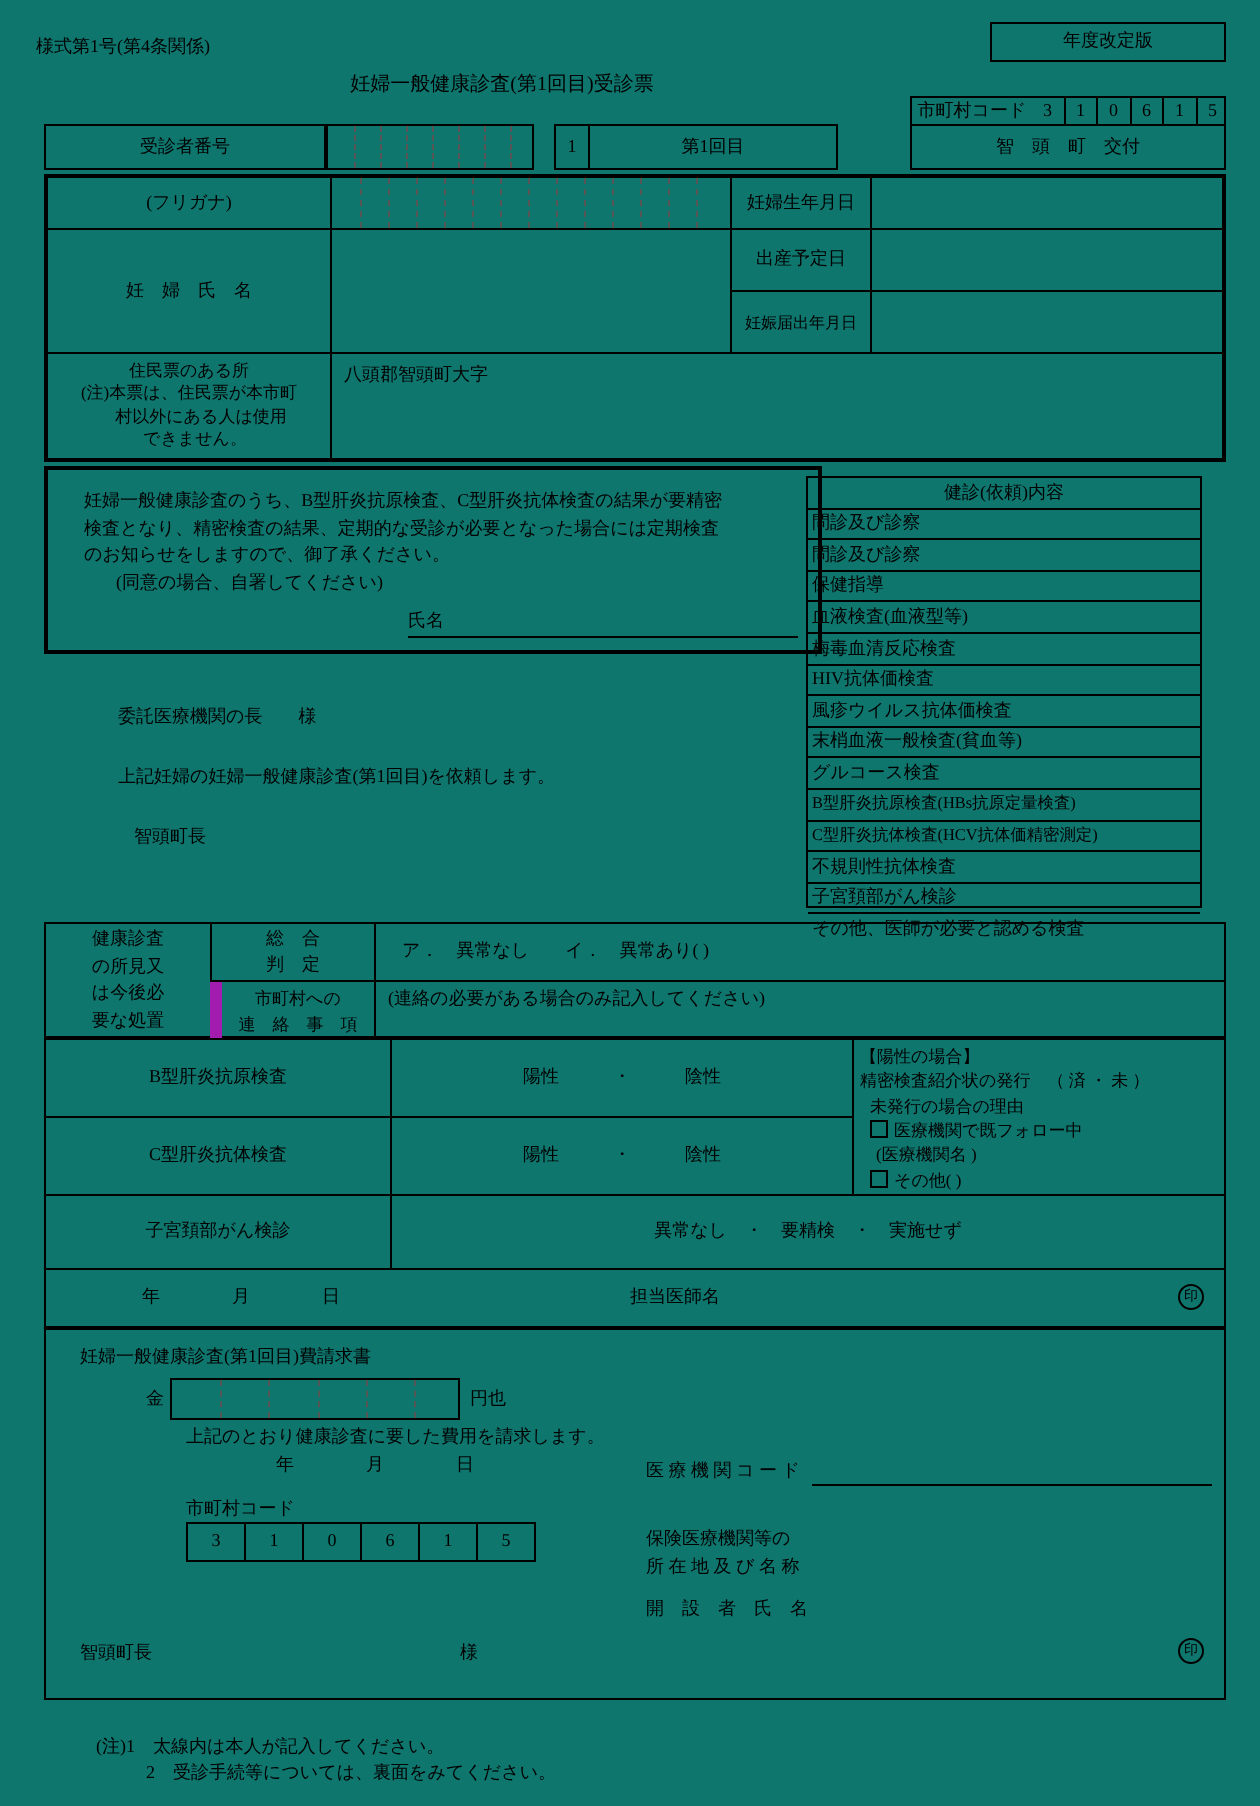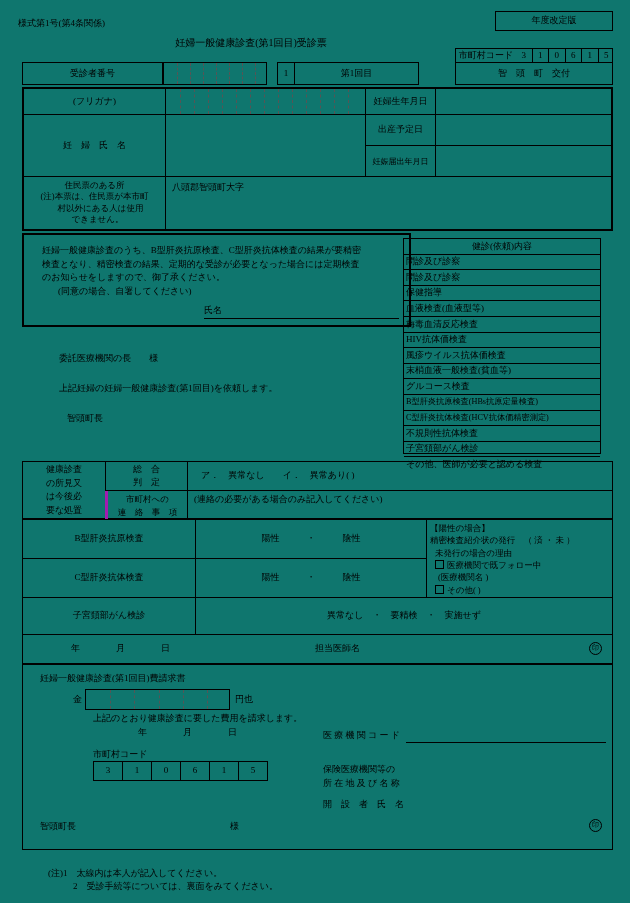--- a/index.html
+++ b/index.html
@@ -216,21 +216,21 @@
       <span>は今後必</span>
       <span>要な処置</span>
     </div>
 
     <div class="abs ctr" style="left:82px; top:0; width:82px; height:29px; border-left:1px solid #000; border-bottom:1px solid #000; flex-direction:column; line-height:1.45;">
       <span>総　合</span>
       <span>判　定</span>
     </div>
     <div class="abs vc" style="left:164px; top:0; right:0; height:29px; border-left:1px solid #000; border-bottom:1px solid #000; padding-left:13px; font-size:9px;">ア．　異常なし　　イ．　異常あり(                                        )</div>
 
-    <div class="abs ctr" style="left:82px; top:29px; width:82px; height:29px; border-left:3px solid #a21caf; flex-direction:column; line-height:1.45; font-size:8.5px;">
+    <div class="abs ctr" style="left:82px; top:29px; width:82px; height:29px; border-left:6px solid #a21caf; flex-direction:column; line-height:1.45; font-size:8.5px;">
       <span>市町村への</span>
       <span>連　絡　事　項</span>
     </div>
     <div class="abs" style="left:164px; top:29px; right:0; height:29px; border-left:1px solid #000; padding:3px 0 0 6px; font-size:9px;">(連絡の必要がある場合のみ記入してください)</div>
   </div>
 
   <div class="abs bd" style="left:22px; top:519px; width:591px; height:115px; border-bottom:none;">
 
     <div class="abs ctr" style="left:0; top:0; width:172px; height:39px; border-bottom:1px solid #000;">B型肝炎抗原検査</div>
     <div class="abs ctr" style="left:172px; top:0; width:231px; height:39px; border-left:1px solid #000; border-bottom:1px solid #000;">陽性　　　・　　　陰性</div>

